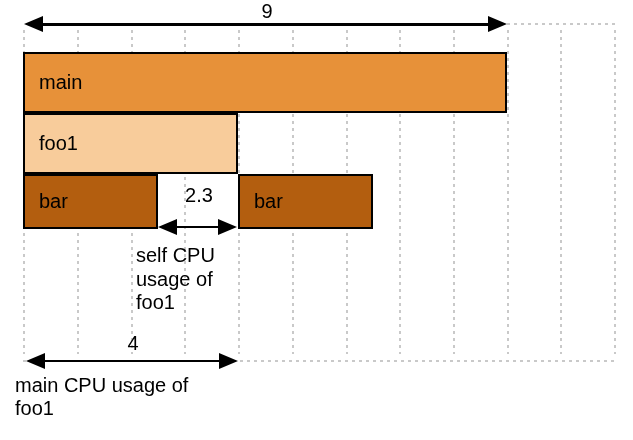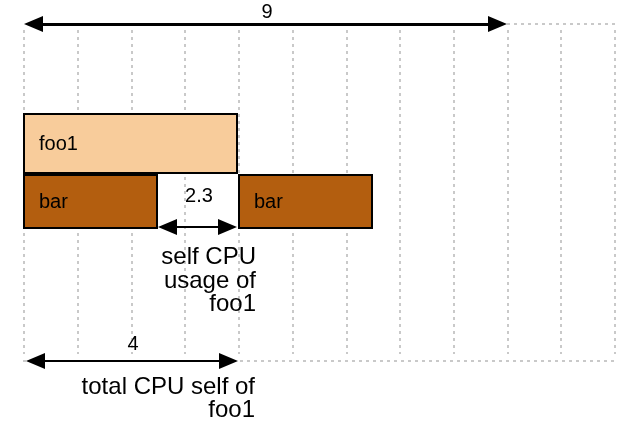--- a/index.html
+++ b/index.html
@@ -37,21 +37,21 @@
   .f-foo2 { background:#FBE3C8; }
   .f-bar  { background:#B35E0F;text-align:center; }
   
   .shaft { position:absolute; background:#000; }
   .ah { position:absolute; width:0; height:0;
         border-top:8px solid transparent; border-bottom:8px solid transparent; }
   .ah-l { border-right:19px solid #000; }
   .ah-r { border-left:19px solid #000; }
   
   .lbl { position:absolute; font-size:20px; text-align:center; line-height:20px; }
-  .caption { position:absolute; font-size:24px; text-align:right;
+  .caption { position:absolute; font-size:20px; text-align:left;
              line-height:23.5px; white-space:pre-line; }
 </style>
 </head>
 <body>
 
 <div class="canvas">
 
   <div class="gv" style="left:23px"></div>
   <div class="gv" style="left:77px"></div>
   <div class="gv" style="left:131px"></div>
@@ -68,20 +68,23 @@
   <div class="gh" style="left:507px; top:23px; width:108px"></div>
   <div class="gh" style="left:23px; top:360px; width:592px"></div>
 
   <div>
     <div class="shaft" style="left:42px; top:22.5px; width:448px; height:3px"></div>
     <div class="ah ah-l" style="left:24px; top:16px"></div>
     <div class="ah ah-r" style="left:488px; top:16px"></div>
     <div class="lbl" style="left:247px; top:1px; width:40px">9</div>
   </div>
 
+  <div class="frame f-main" style="left:23px; top:52px; width:484px; height:61px">
+    <span>main</span>
+  </div>
 
   <div class="frame f-foo1" style="left:23px; top:113px; width:215px; height:61px">
     <span>foo1</span>
   </div>
 
 
   <div class="frame f-bar" style="left:23px; top:174px; width:135px; height:55px; color:#000">
     <span>bar</span>
   </div>
 
@@ -100,16 +103,16 @@
 usage of
 foo1</div>
 
   <div>
     <div class="lbl" style="left:113px; top:333px; width:40px">4</div>
     <div class="shaft" style="left:42px; top:360px; width:180px; height:2px"></div>
     <div class="ah ah-l" style="left:26px; top:353px"></div>
     <div class="ah ah-r" style="left:219px; top:353px"></div>
   </div>
 
-  <div class="caption" style="left:15px; top:374px; width:240px; line-height:23px">total CPU self of
+  <div class="caption" style="left:15px; top:374px; width:240px; line-height:23px">main CPU usage of
 foo1</div>
 
 </div>
 
 </body></html>

